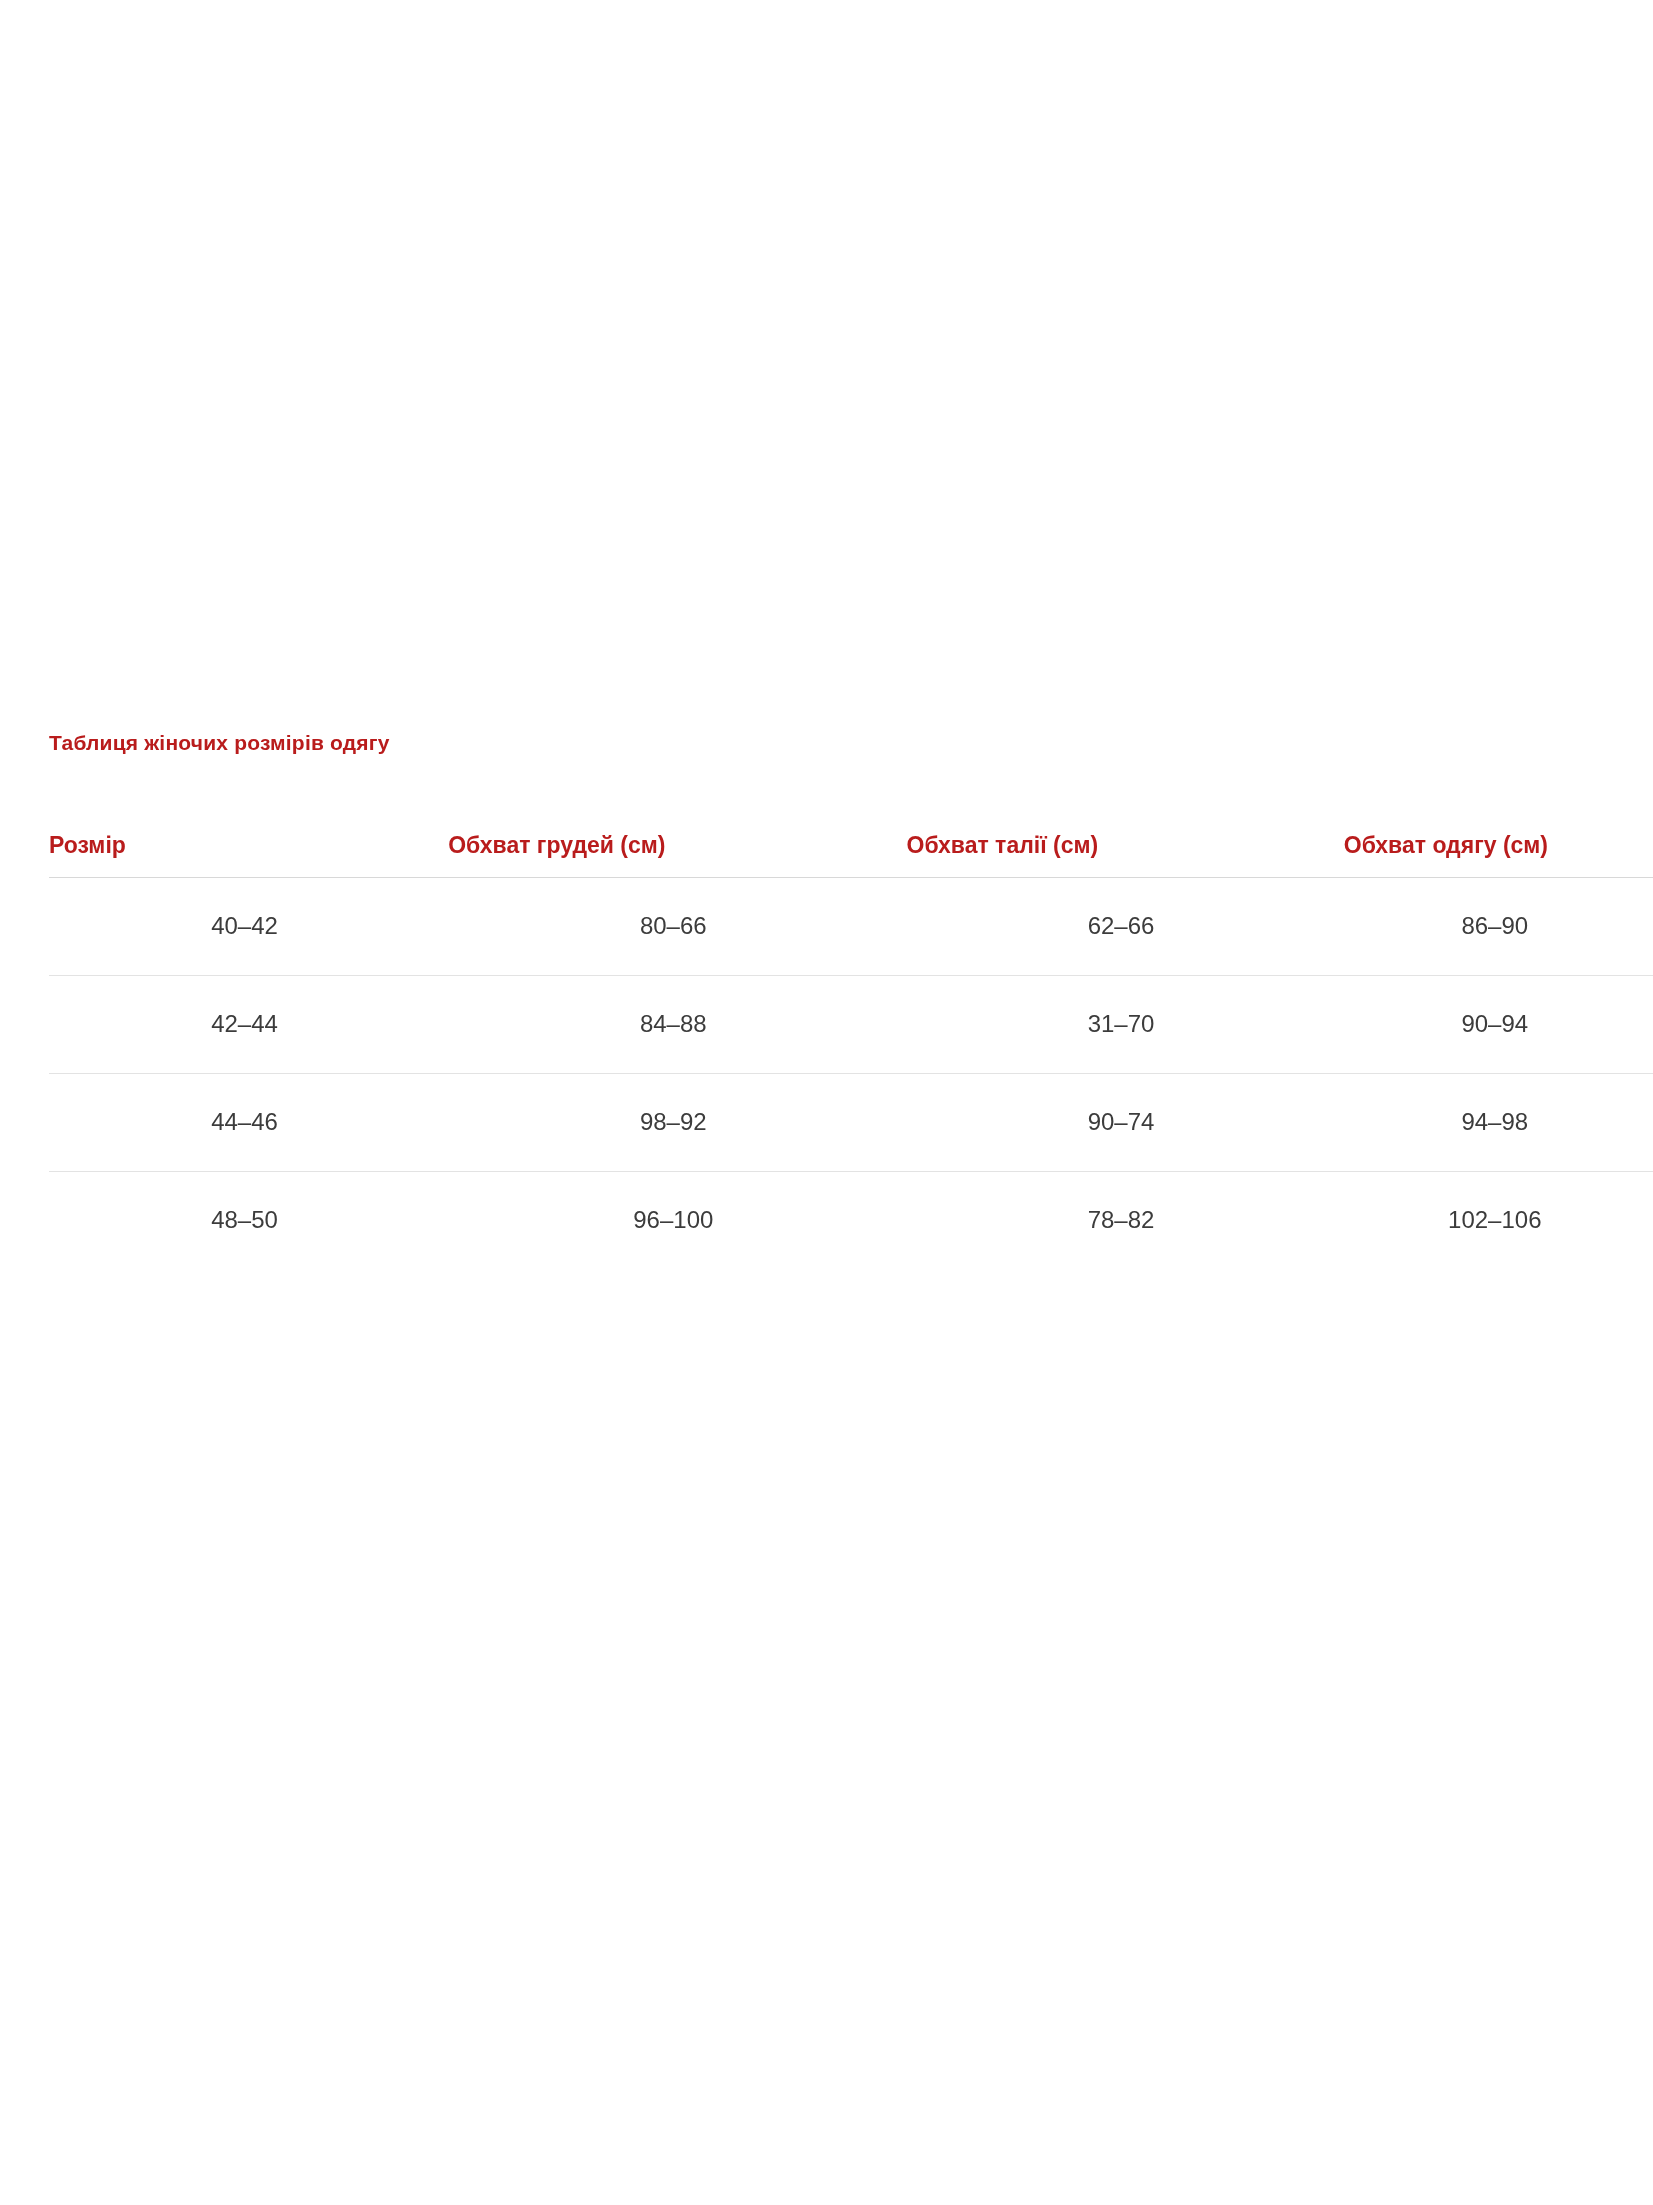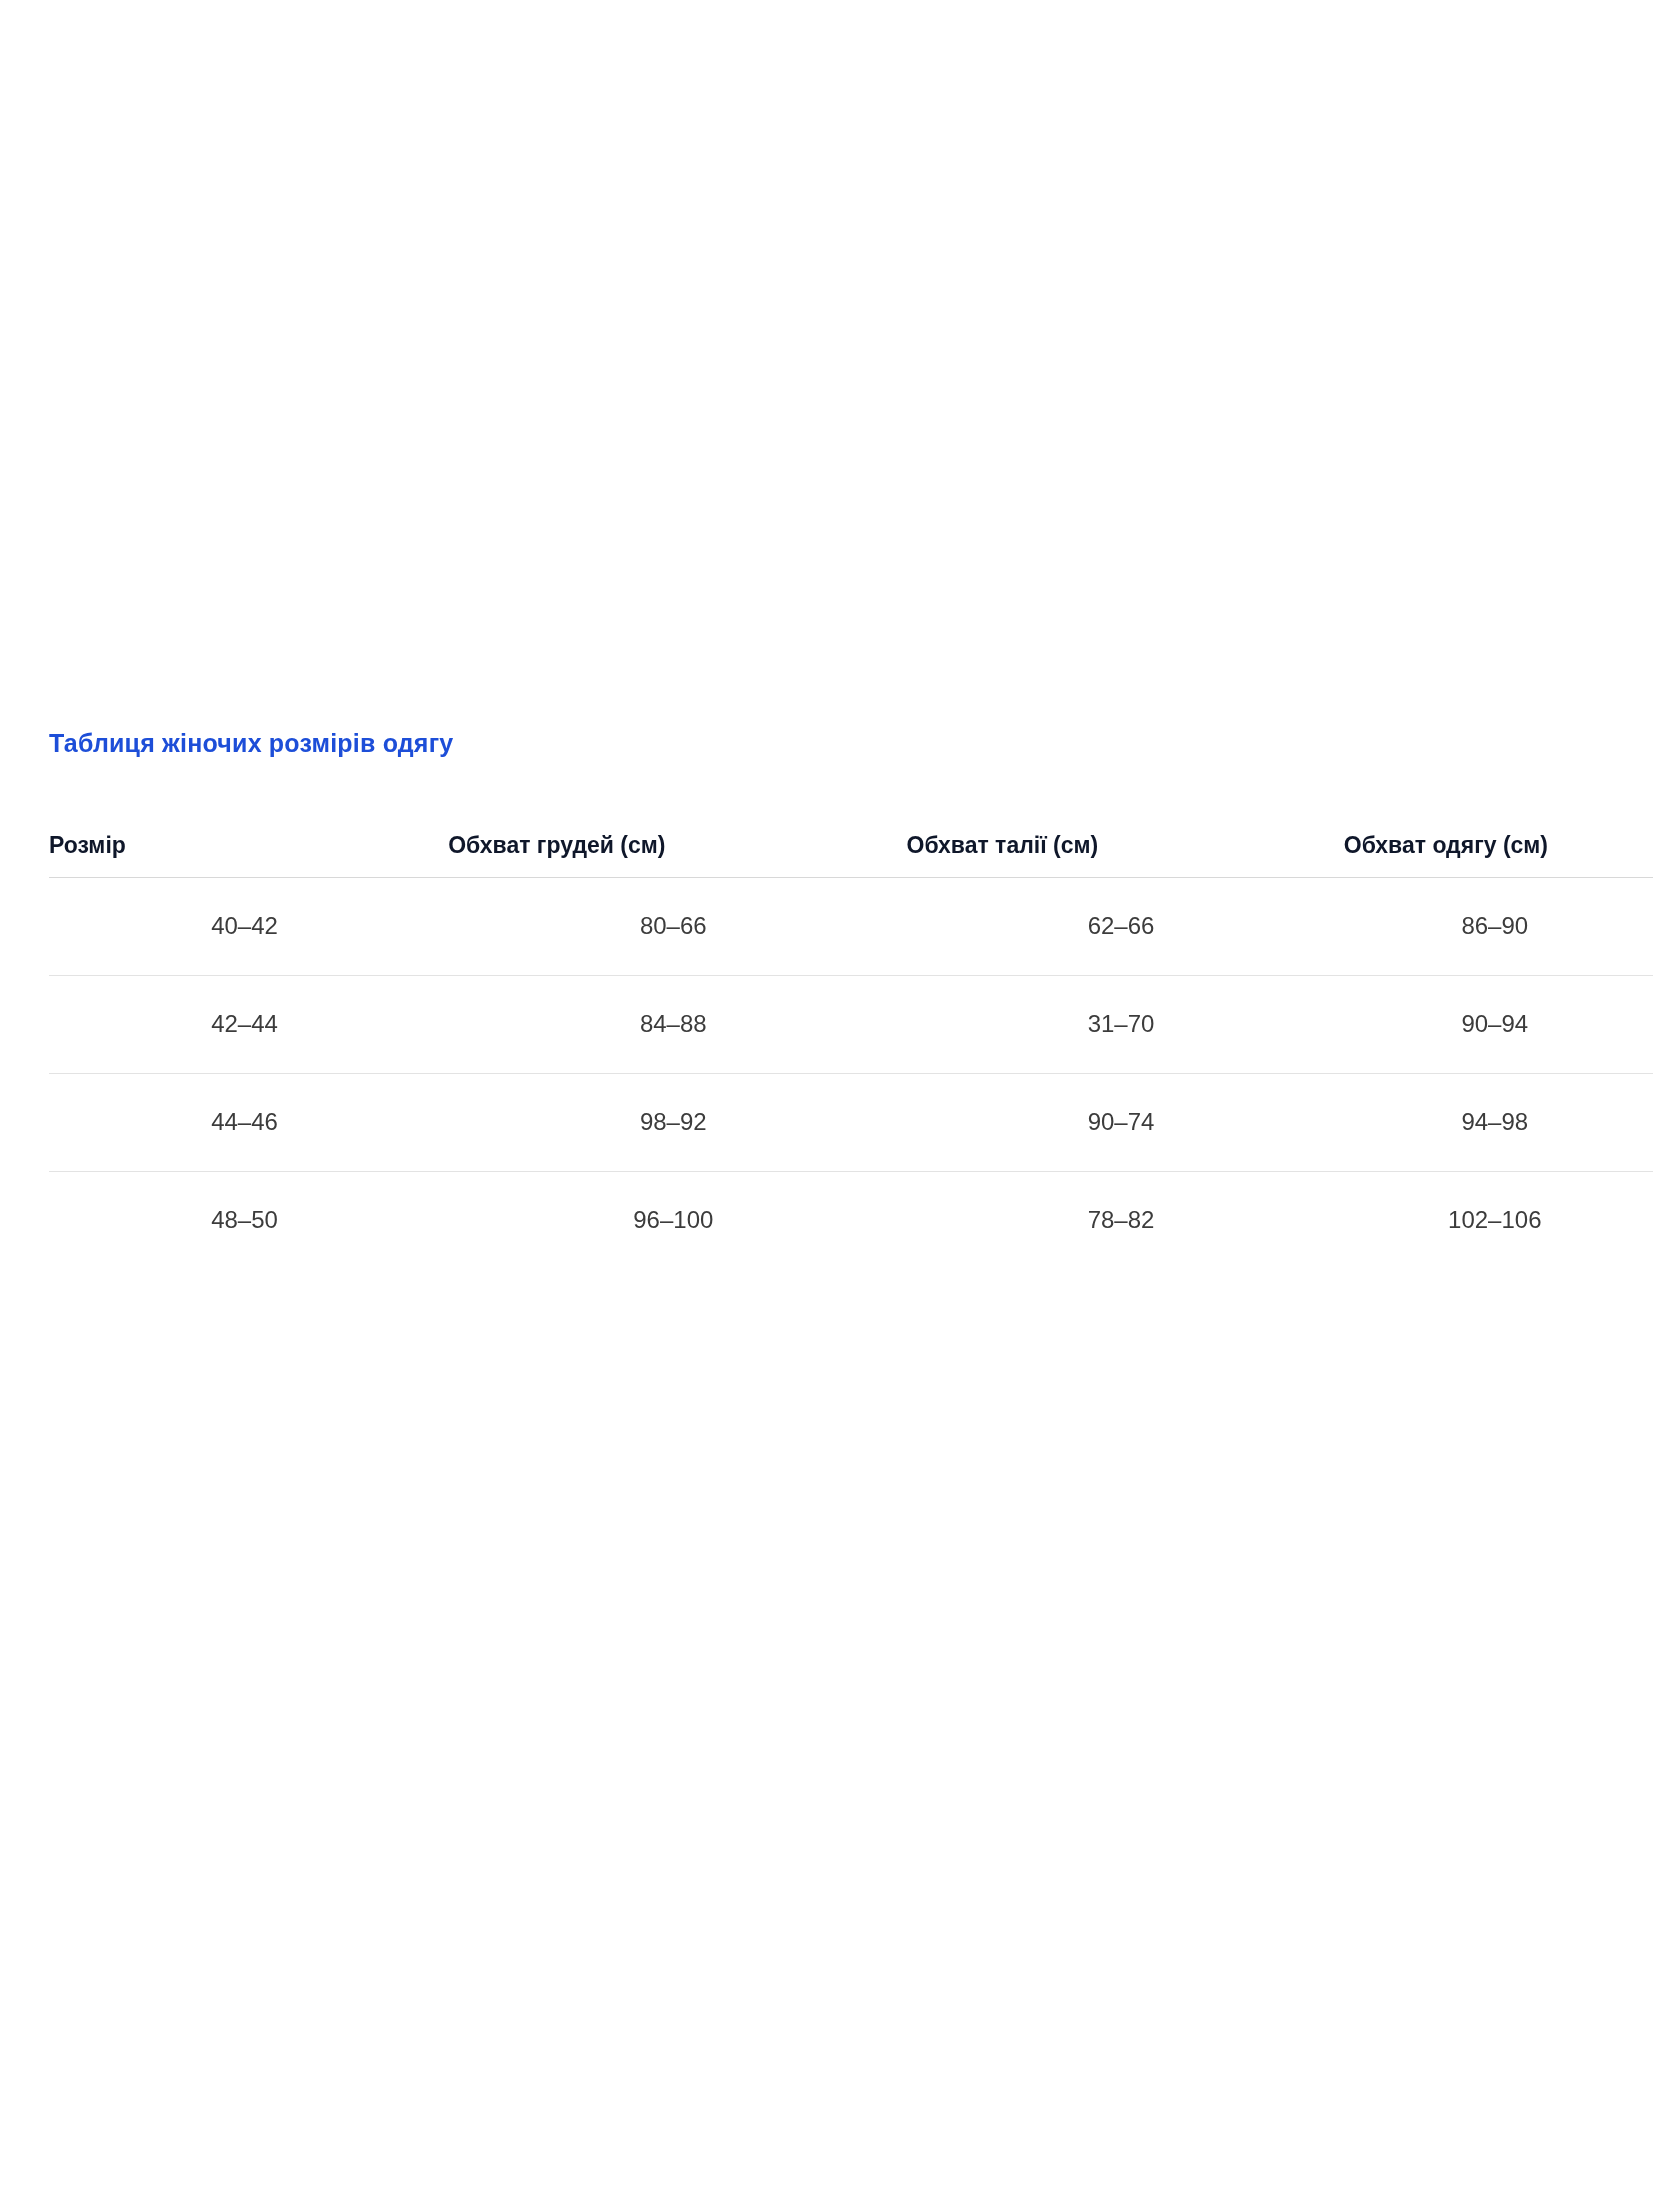--- a/index.html
+++ b/index.html
@@ -16,42 +16,42 @@
     color: #3c3c3c;
   }
   .content {
     position: absolute;
     top: 725px;
     left: 49px;
     right: 0;
   }
   .page-title {
     margin: 0 0 70px 0;
-    font-size: 25px;
+    font-size: 21px;
     line-height: 36px;
     font-weight: bold;
-    color: #1d4ed8;
+    color: #b91c1c;
     letter-spacing: 0.2px;
   }
   table.size-table {
     border-collapse: collapse;
     table-layout: fixed;
     width: 1605px;
   }
   table.size-table col.c1 { width: 399px; }
   table.size-table col.c2 { width: 458px; }
   table.size-table col.c3 { width: 437px; }
   table.size-table col.c4 { width: 310px; }
   table.size-table th {
     text-align: left;
     vertical-align: top;
     font-size: 23px;
     line-height: 28px;
     font-weight: bold;
-    color: #0f172a;
+    color: #b91c1c;
     padding: 0 8.2px 18px 0;
     border-bottom: 1.6px solid #d8d8d8;
   }
   table.size-table td {
     text-align: center;
     vertical-align: top;
     font-size: 24px;
     line-height: 29px;
     font-weight: normal;
     color: #3c3c3c;

